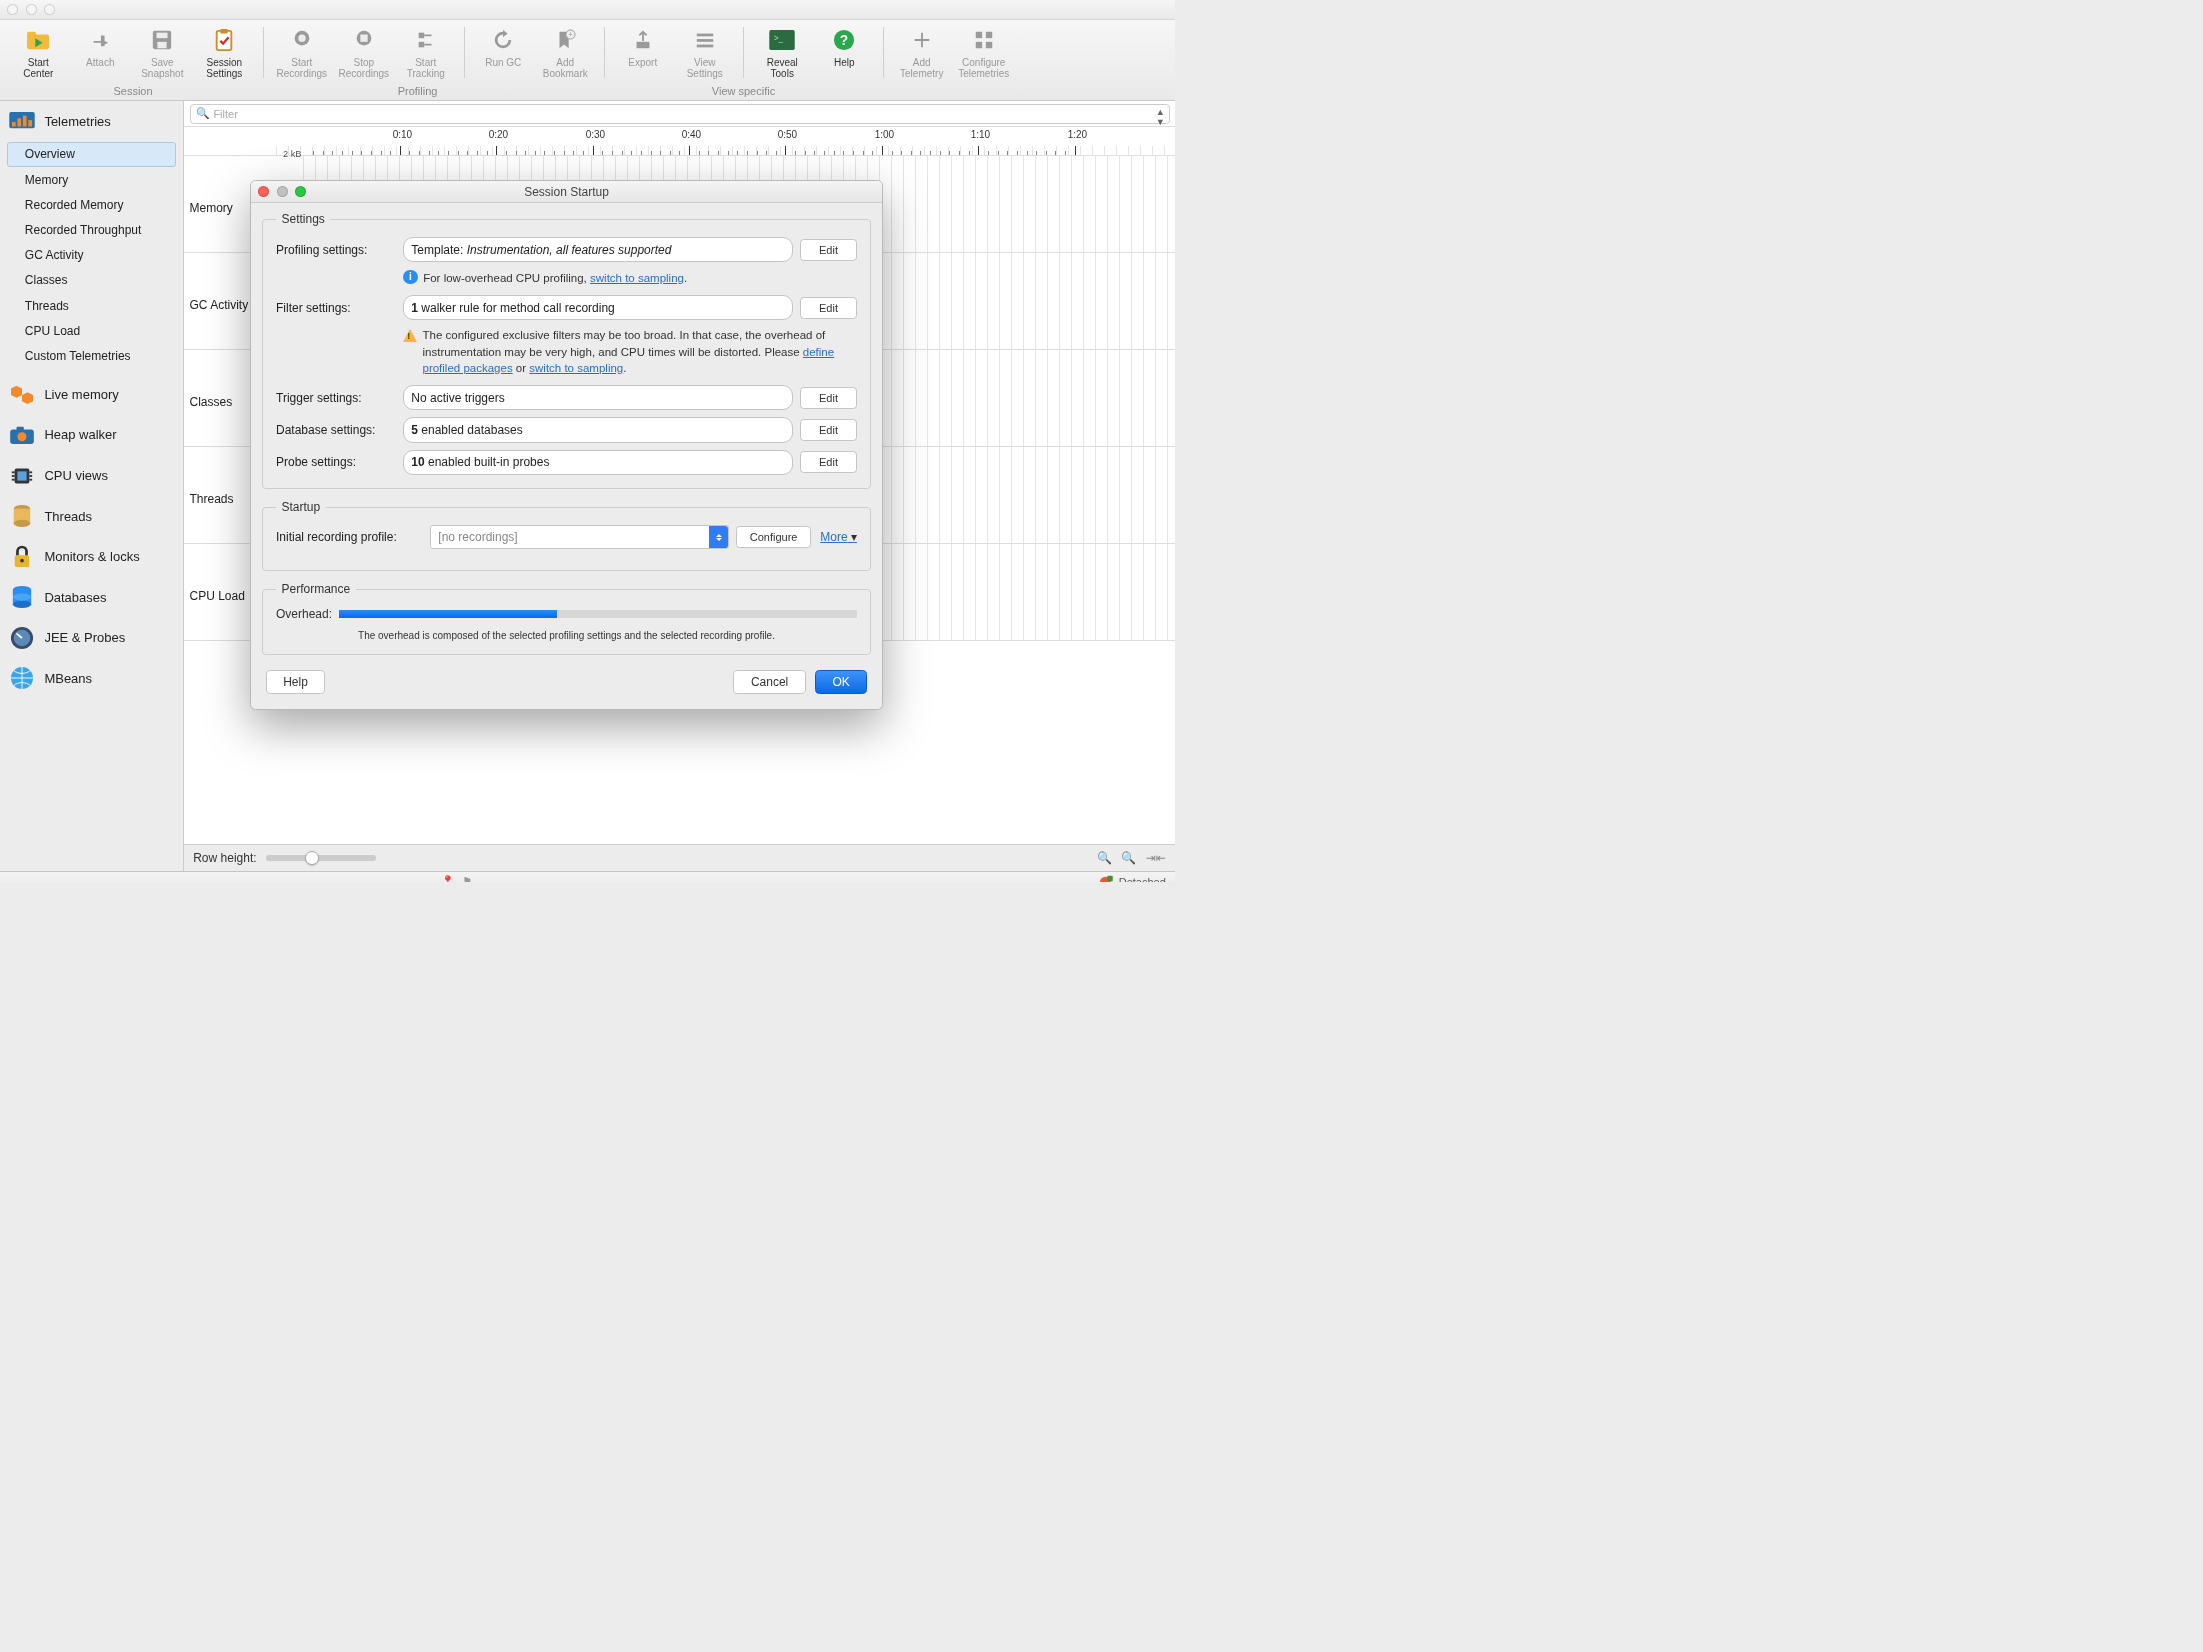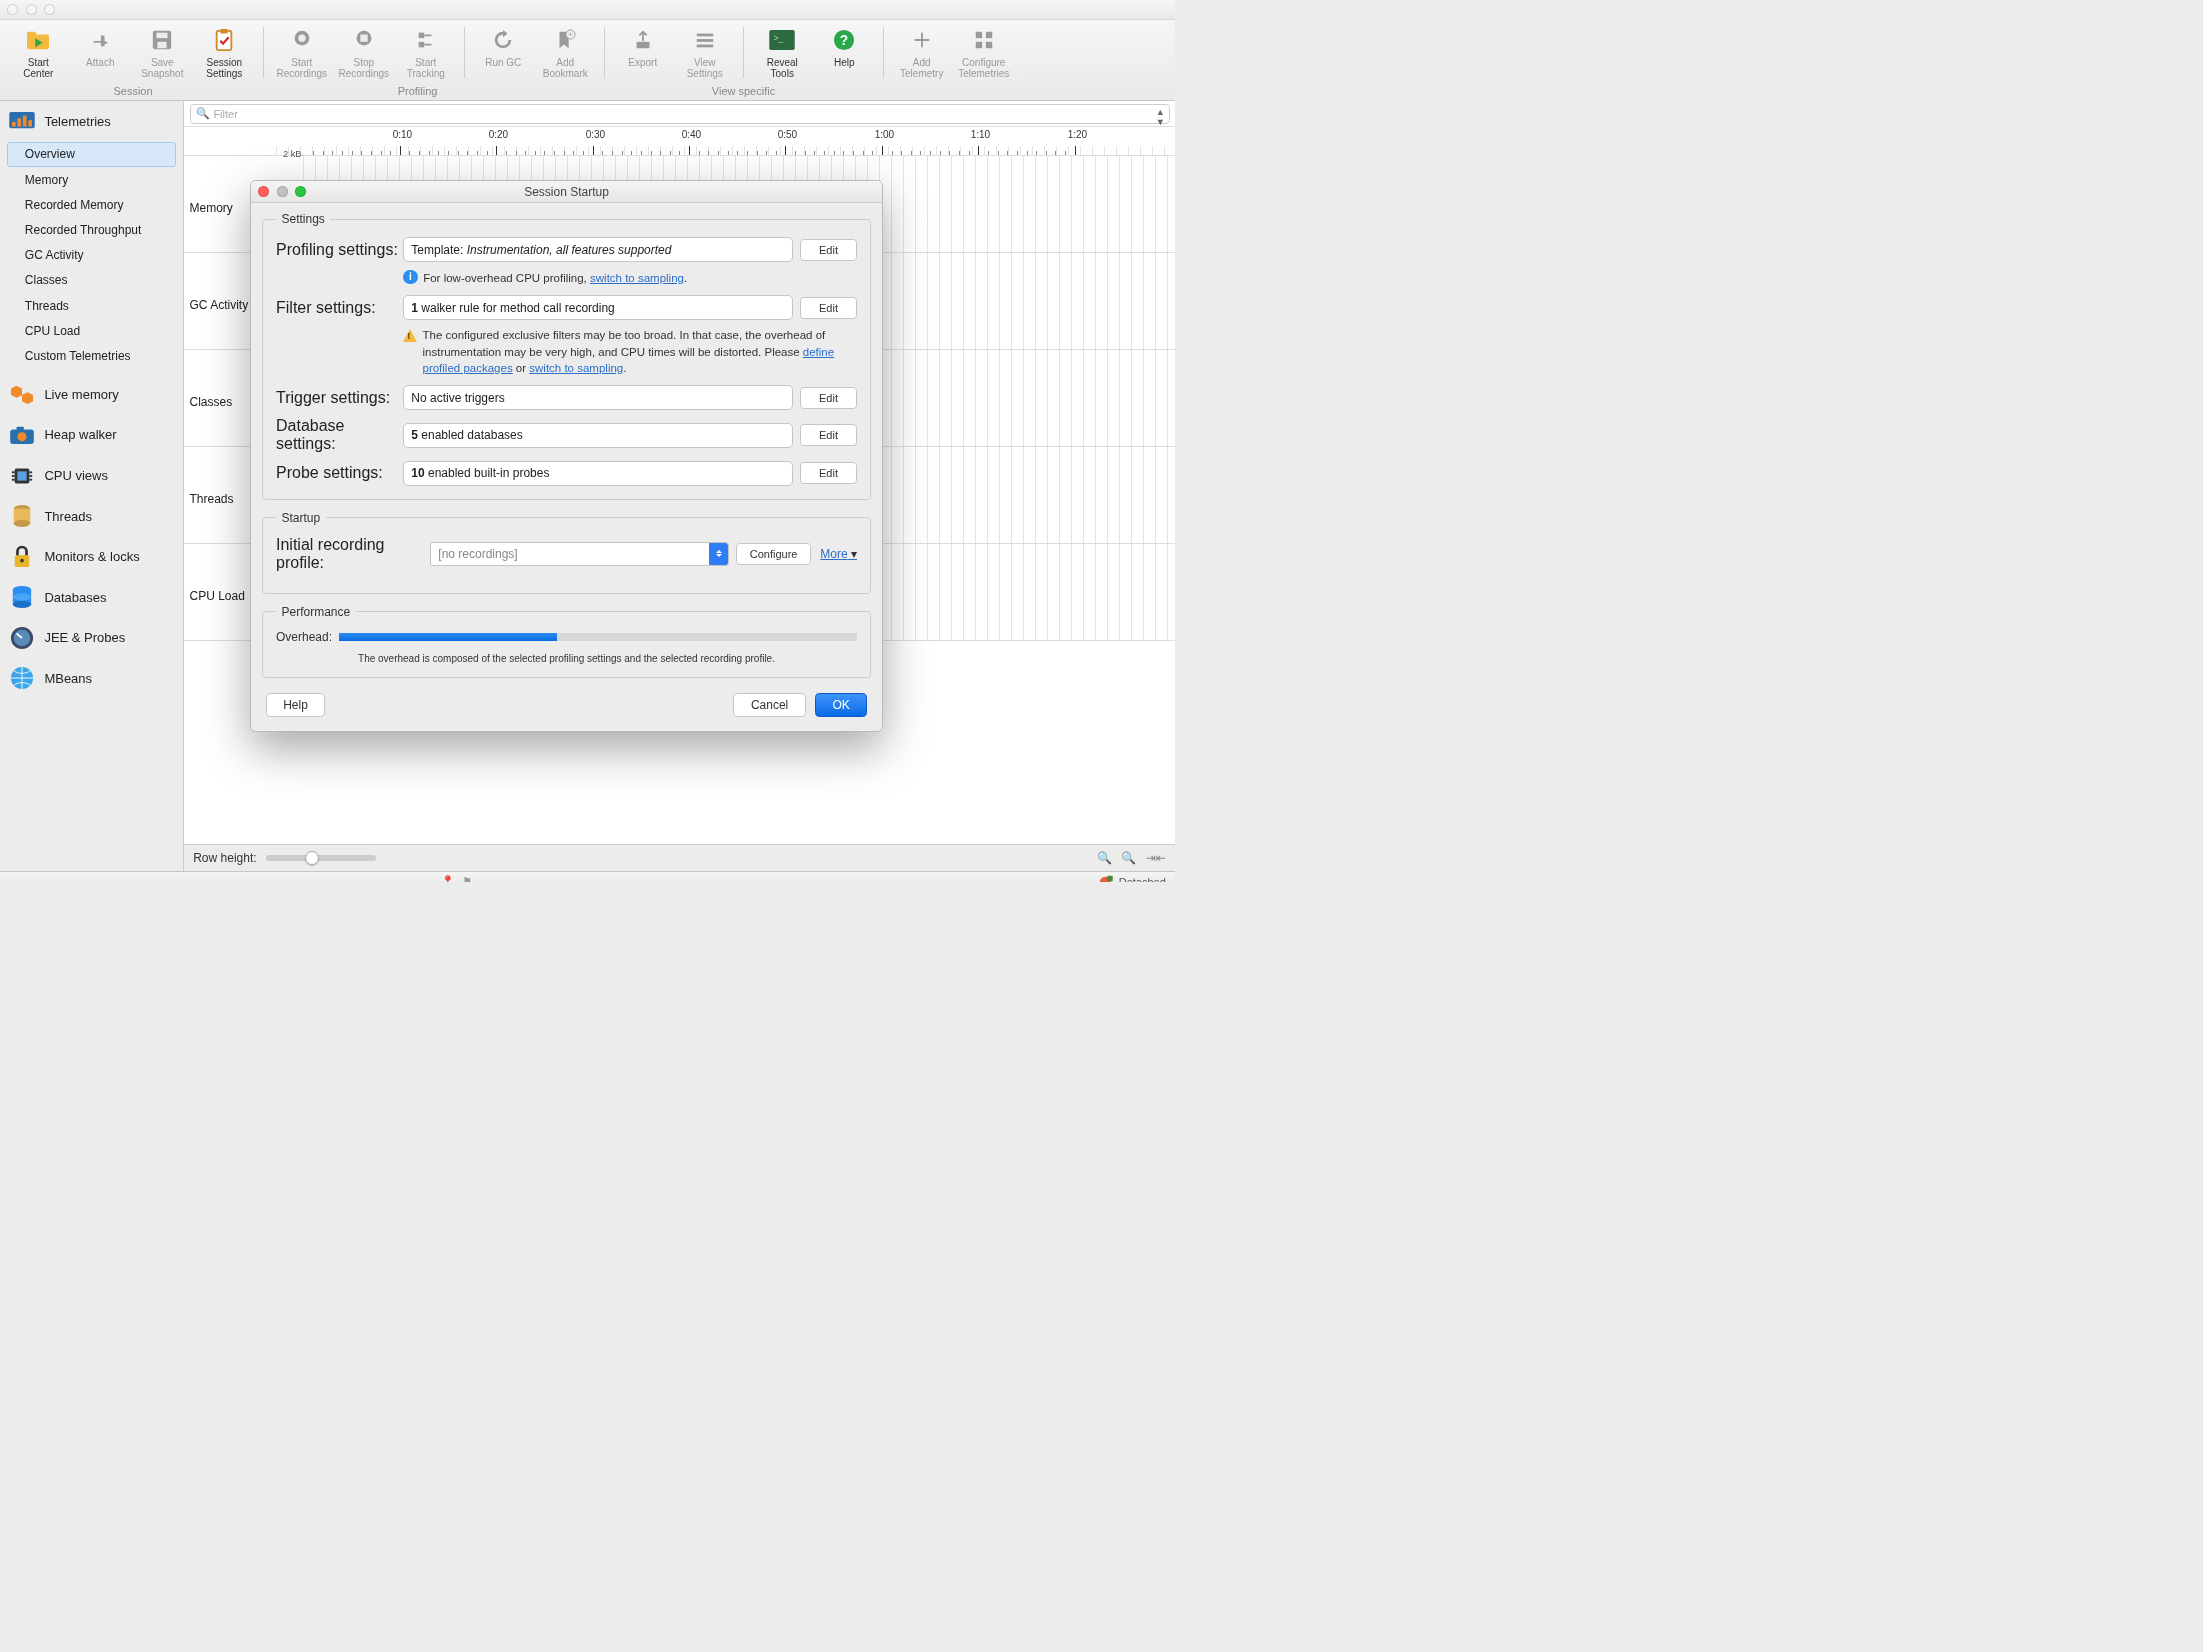--- a/index.html
+++ b/index.html
@@ -46,22 +46,22 @@
 
 .dialog{position:absolute;left:250px;top:180px;width:633px;background:#ececec;border:0.9px solid #b9b9b9;border-radius:5.5px;box-shadow:0 16.5px 46px rgba(0,0,0,.35);overflow:hidden}
 .dlg-title{height:22px;background:linear-gradient(#f4f4f4,#e6e6e6);display:flex;align-items:center;border-bottom:0.9px solid #ccc;position:relative}
 .dlg-title .traffic{margin-left:7.3px}
 .dlg-title .dot.r{background:#ff5f57}.dlg-title .dot.y{background:#c1c1c1}.dlg-title .dot.g{background:#28c840}
 .dlg-title .t{position:absolute;left:0;right:0;text-align:center;color:#444;font-size:12px}
 .dlg-body{padding:9.2px 11px}
 fieldset{border:0.9px solid #ccc;border-radius:3.7px;margin:0 0 11px 0;padding:11px 13px 13px 13px;background:#ececec}
 legend{padding:0 5.5px;color:#333;font-size:12px}
 .frow{display:flex;align-items:center;margin-bottom:7.3px}
-.flab{width:127px;text-align:left;color:#222;font-size:16px;flex:none}
-.fval{flex:1;background:#fff;border:0.9px solid #c4c4c4;border-radius:5px;padding:4.6px 7.3px;font-size:12px;color:#222;margin-right:7.3px}
+.flab{width:127px;text-align:left;color:#222;font-size:12px;flex:none}
+.fval{flex:1;background:#fff;border:0.9px solid #c4c4c4;border-radius:10px;padding:4.6px 7.3px;font-size:12px;color:#222;margin-right:7.3px}
 .editbtn{width:57px;height:22px;background:#fff;border:0.9px solid #c4c4c4;border-radius:3.7px;font-size:11px;text-align:center;line-height:20px;cursor:default}
 .hint{display:flex;align-items:flex-start;gap:5.5px;margin:1.8px 0 9.2px 127px;font-size:11.5px;color:#333;line-height:1.4}
 .hint a{color:#2a6ec8;text-decoration:underline}
 .info-ic{width:14.7px;height:14.7px;flex:none;border-radius:50%;background:#2a8ef0;color:#fff;font-weight:bold;font-size:10px;display:flex;align-items:center;justify-content:center}
 .warn-ic{width:0;height:0;flex:none;border-left:7.3px solid transparent;border-right:7.3px solid transparent;border-bottom:13px solid #f6b73c;position:relative;margin-top:1.8px}
 .warn-ic::after{content:"!";position:absolute;left:-2.8px;top:0.9px;font-size:9.2px;color:#5a3b00;font-weight:bold}
 .sel-box{flex:1;display:flex;align-items:center;background:#fff;border:0.9px solid #c4c4c4;border-radius:2.8px;height:24px;padding:0 0 0 7.3px;color:#888;position:relative;margin-right:7.3px}
 .sel-box .arr{position:absolute;right:0;top:0;bottom:0;width:18.4px;background:#2f7df6;border-radius:0 2.8px 2.8px 0;display:flex;flex-direction:column;align-items:center;justify-content:center;gap:0.9px}
 .sel-box .arr::before{content:"";border-left:3.7px solid transparent;border-right:3.7px solid transparent;border-bottom:3.7px solid #fff}
 .sel-box .arr::after{content:"";border-left:3.7px solid transparent;border-right:3.7px solid transparent;border-top:3.7px solid #fff}

